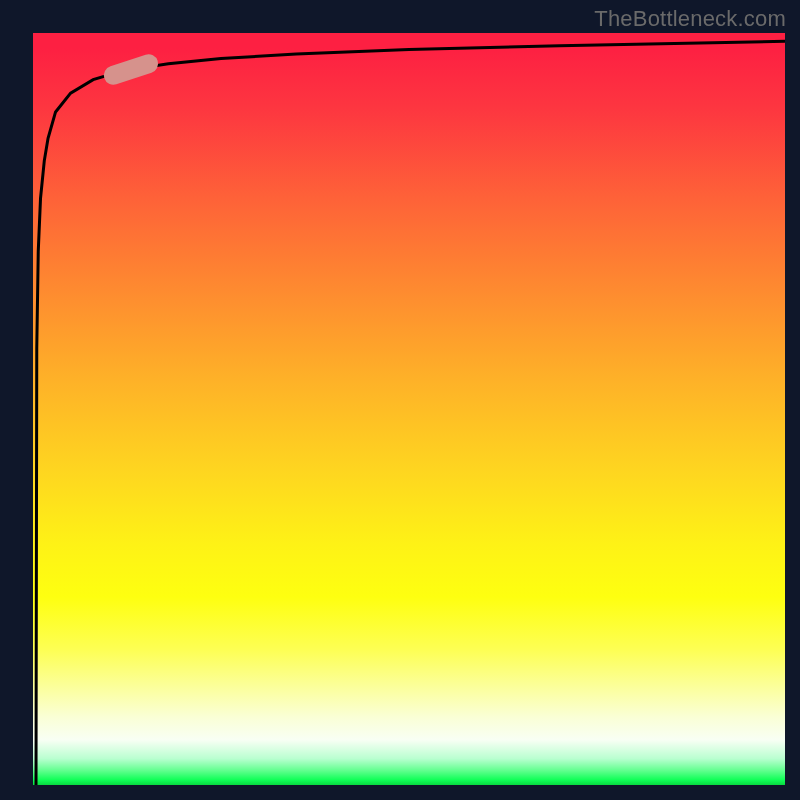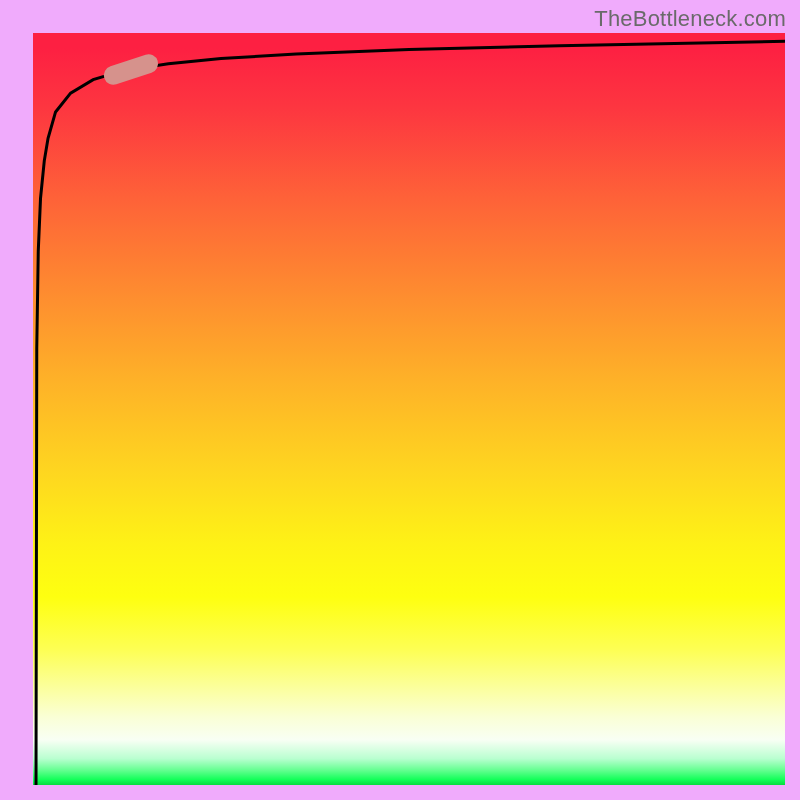--- a/index.html
+++ b/index.html
@@ -1,21 +1,21 @@
 <!DOCTYPE html>
 <html><head>
 <meta charset="utf-8">
 <style>
   * { margin: 0; padding: 0; box-sizing: border-box; }
   html, body { width: 800px; height: 800px; background: #000; overflow: hidden; }
   .frame {
     position: relative;
     width: 800px;
     height: 800px;
-    background: #f0abfc;
+    background: #0f172a;
   }
   .attribution {
     position: absolute;
     top: 6px;
     right: 14px;
     font-family: Arial, Helvetica, sans-serif;
     font-size: 22px;
     color: #6a6a6a;
     letter-spacing: 0.2px;
   }

